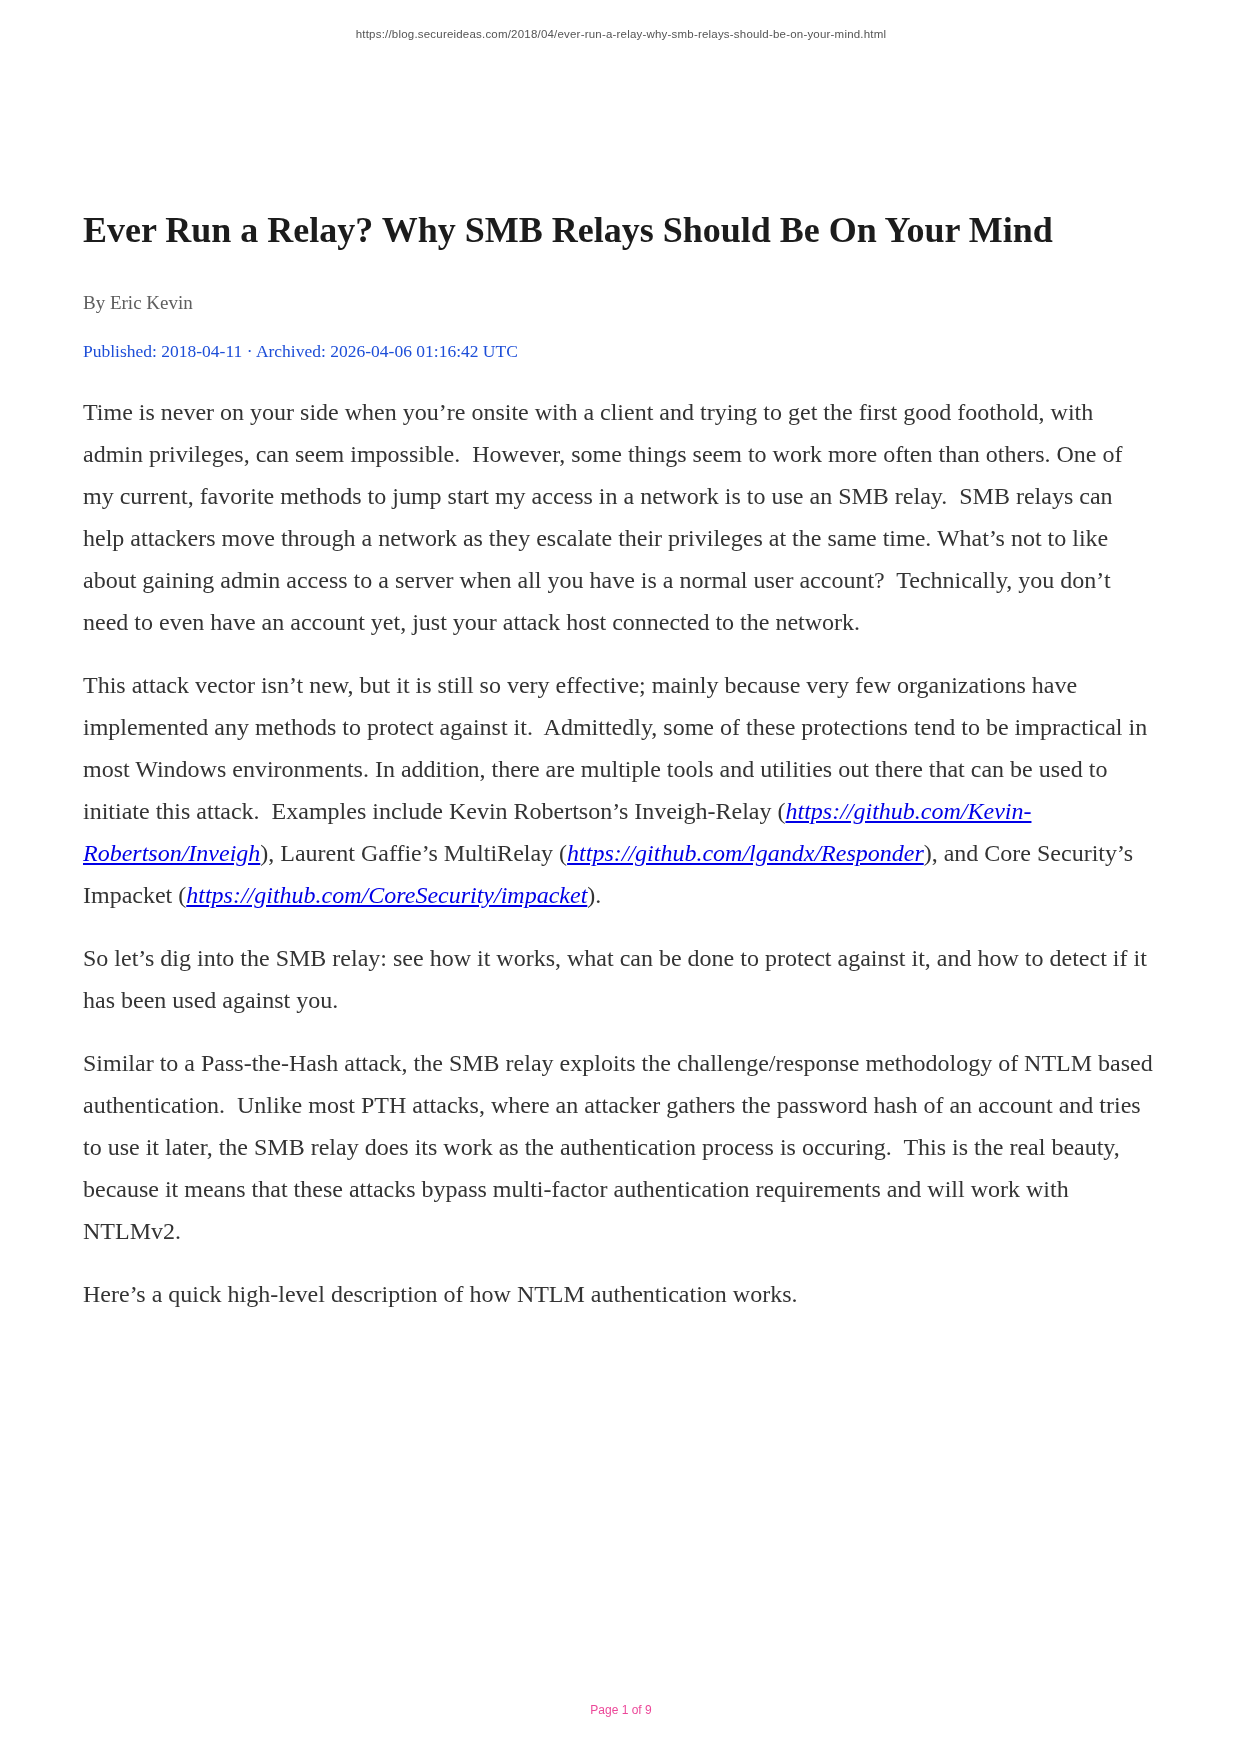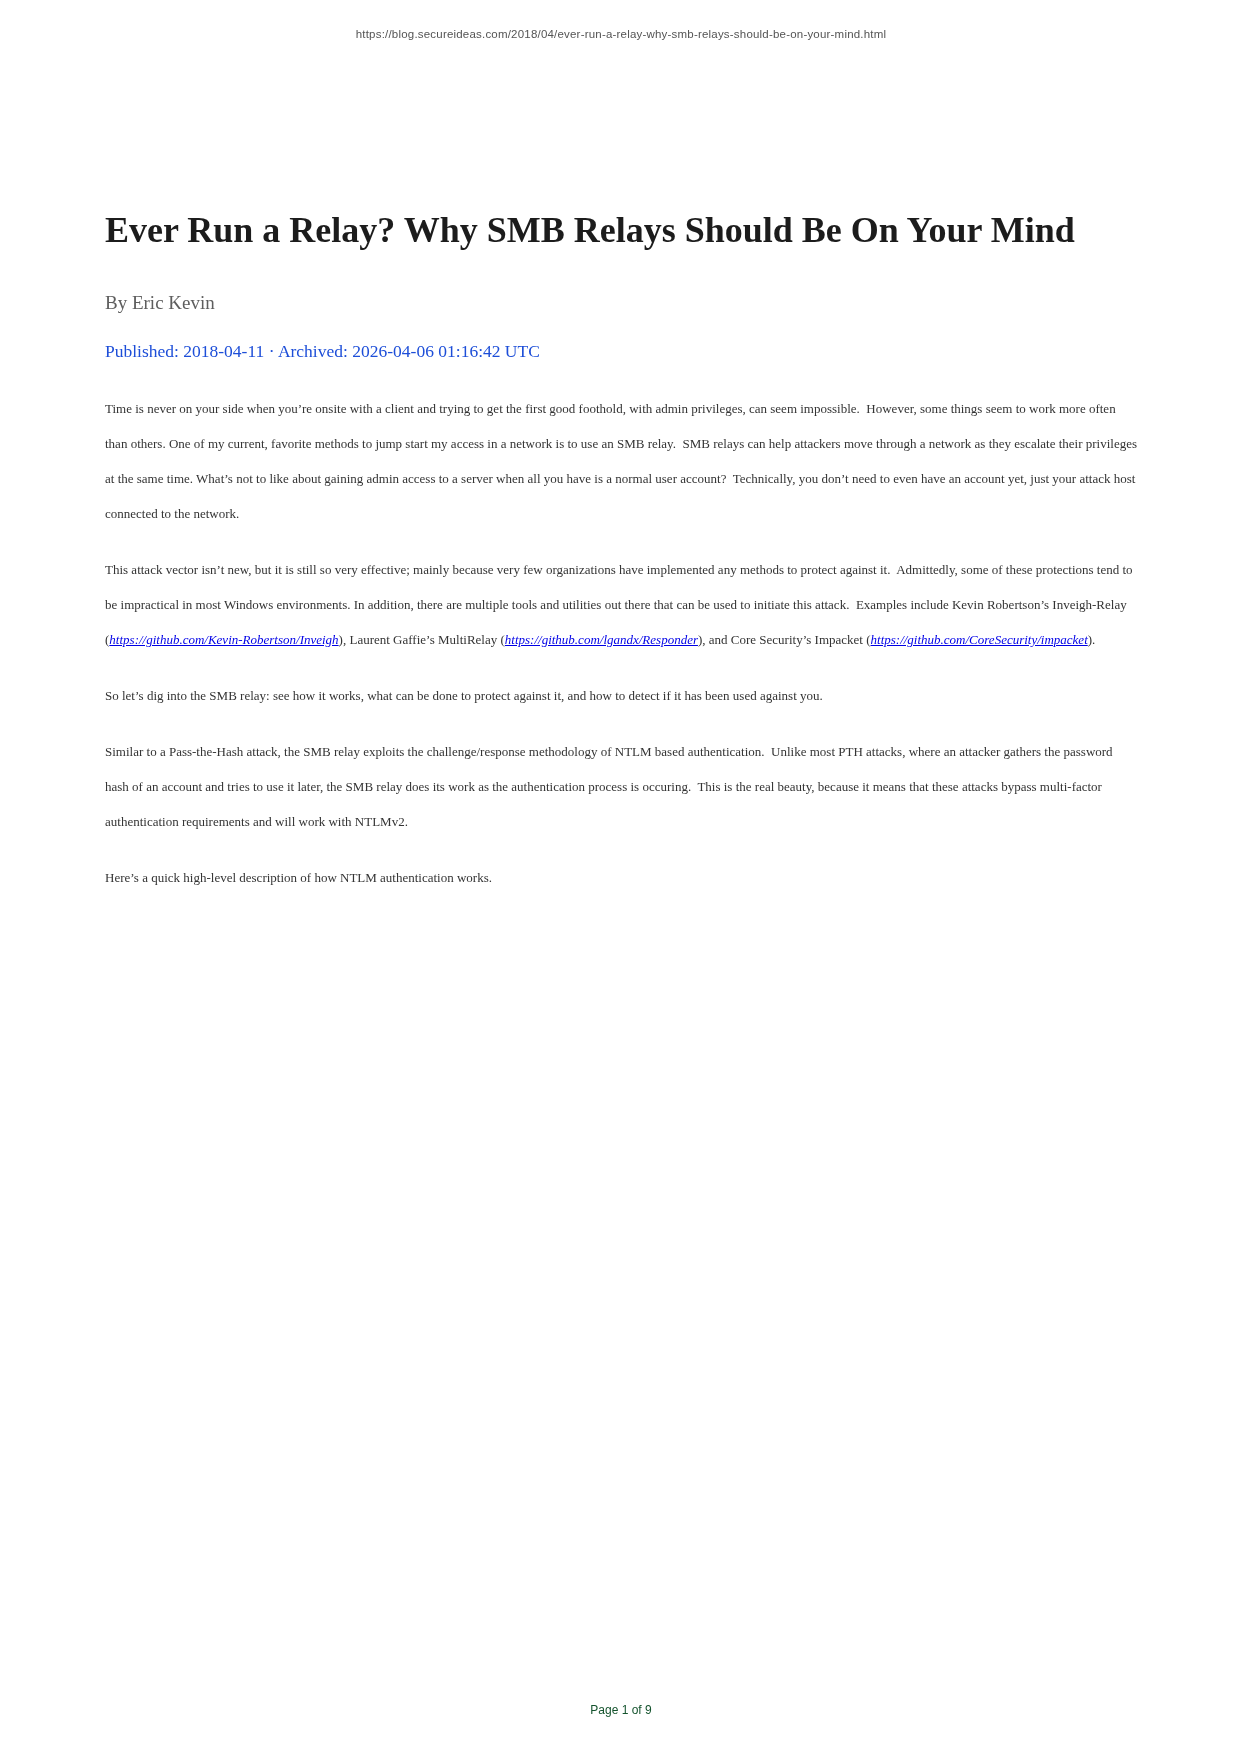--- a/index.html
+++ b/index.html
@@ -17,21 +17,21 @@
     top: 28px;
     left: 0;
     width: 100%;
     text-align: center;
     font-family: "Liberation Sans", sans-serif;
     font-size: 11.5px;
     letter-spacing: 0.2px;
     color: #545454;
   }
   .content {
-    padding: 0 105px;
+    padding: 0 83px;
   }
   h1.article-title {
     margin: 208px 0 39px;
     font-size: 36px;
     line-height: 44px;
     font-weight: bold;
     color: #1c1c1c;
   }
   .byline {
     font-size: 19px;
@@ -39,22 +39,22 @@
     color: #5e5e5e;
     margin: 0 0 25px;
   }
   .meta {
     font-size: 17.5px;
     line-height: 22px;
     color: #1d4ed8;
     margin: 0 0 29px;
   }
   .article-body p {
-    font-size: 13px;
-    line-height: 35px;
+    font-size: 24px;
+    line-height: 42px;
     color: #343434;
     margin: 0 0 21px;
     white-space: pre-wrap;
   }
   .article-body h2 {
     font-size: 24px;
     line-height: 30px;
     font-weight: bold;
     color: #1c1c1c;
     margin: 24px 0 30px;
@@ -66,21 +66,21 @@
     font-style: italic;
   }
   .page-footer {
     position: absolute;
     top: 1703px;
     left: 0;
     width: 100%;
     text-align: center;
     font-family: "Liberation Sans", sans-serif;
     font-size: 12px;
-    color: #14532d;
+    color: #ec4899;
   }
 </style>
 </head>
 <body>
 
 <div class="page">
 
   <div class="print-header">https://blog.secureideas.com/2018/04/ever-run-a-relay-why-smb-relays-should-be-on-your-mind.html</div>
 
   <div class="content">

